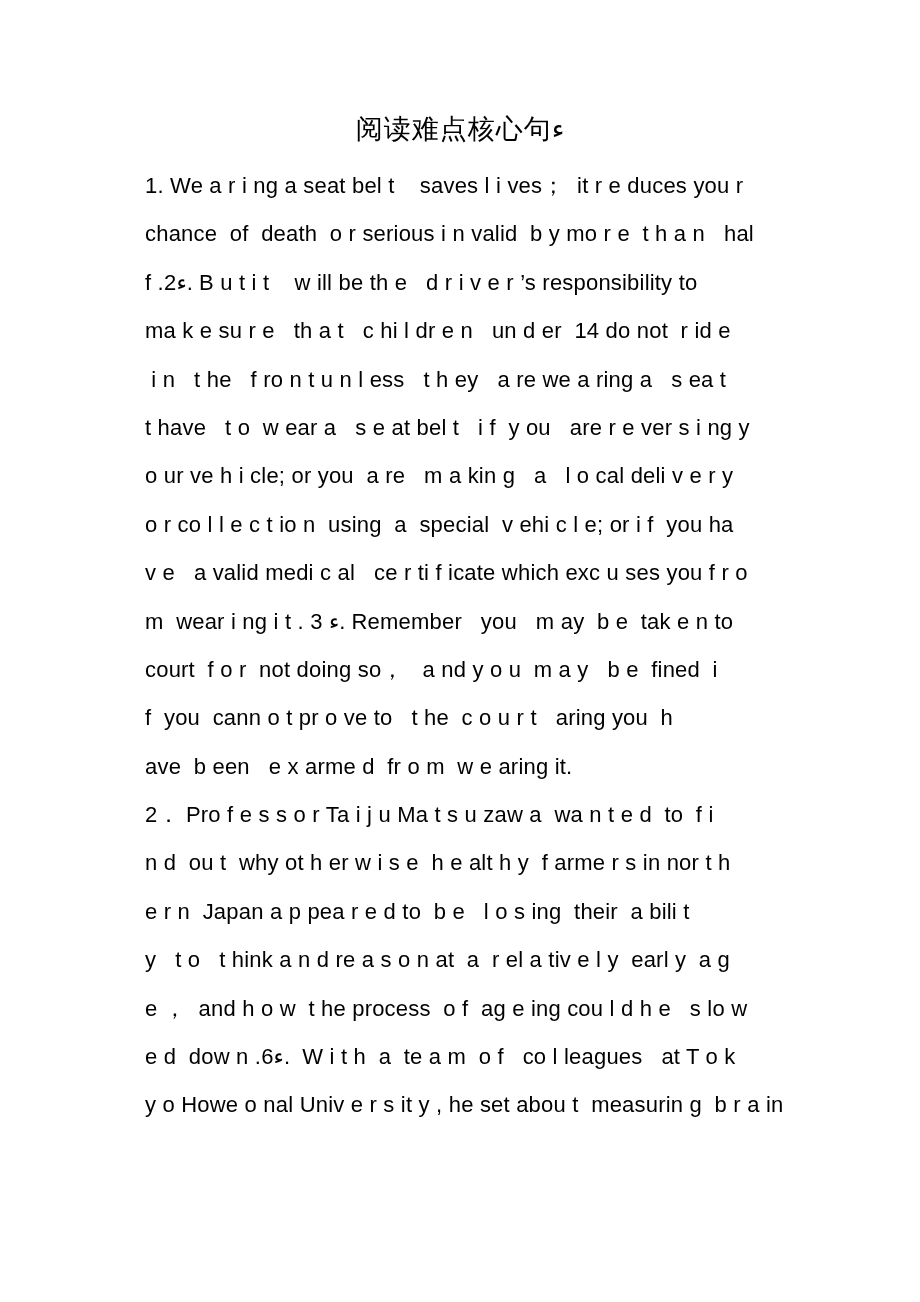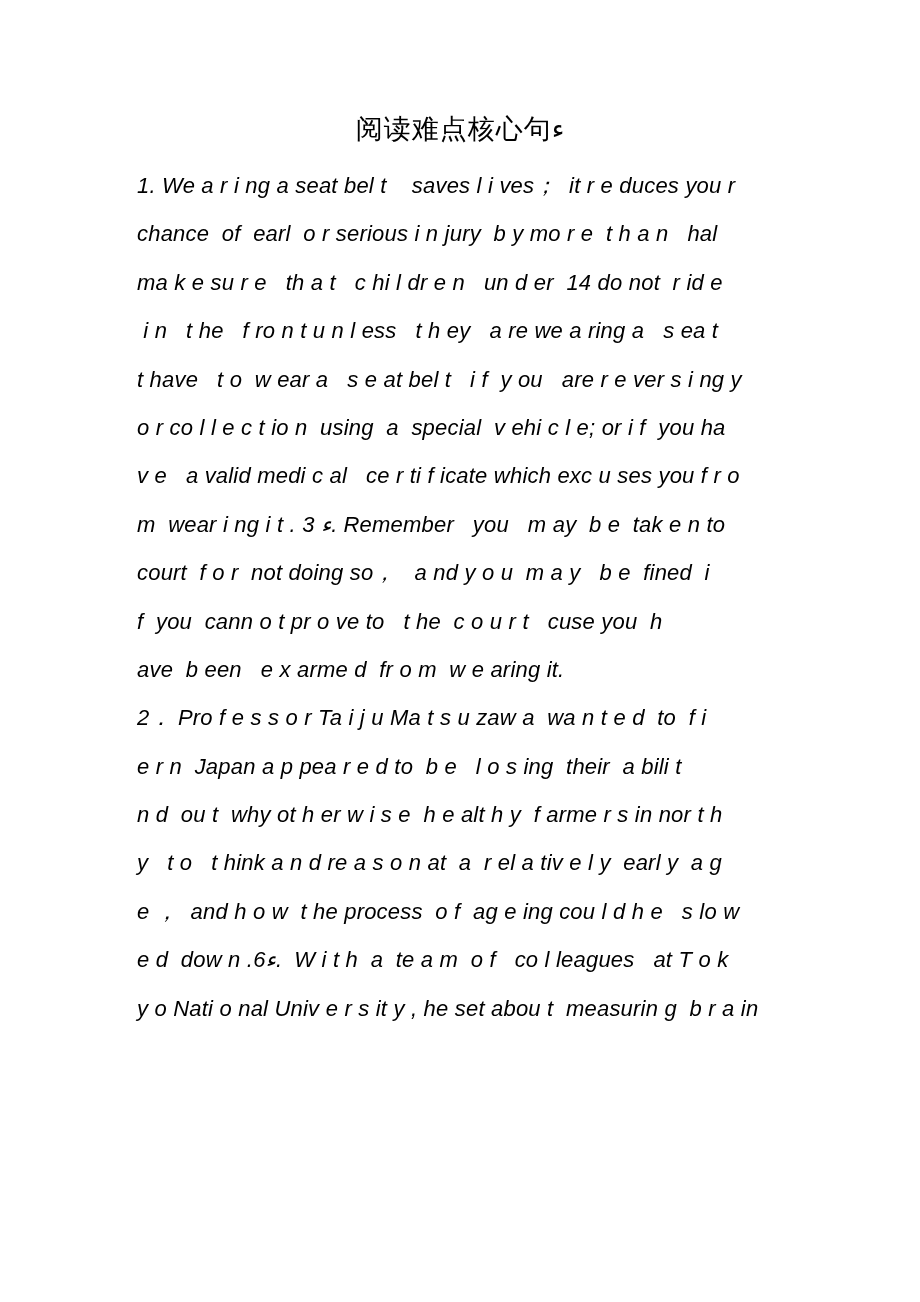--- a/index.html
+++ b/index.html
@@ -24,51 +24,52 @@
     text-align: center;
     font-family: "Liberation Serif", serif;
     font-size: 27px;
     line-height: 34px;
     letter-spacing: 1px;
     color: #000000;
   }
   .doc-body {
     position: absolute;
     top: 162px;
-    left: 137px;
+    left: 145px;
     width: 670px;
-    font-style: italic;
   }
   .text-line {
     white-space: pre;
     font-size: 22px;
     line-height: 48.4px;
     height: 48.4px;
     letter-spacing: 0.2px;
     color: #000000;
   }
 </style>
 </head>
 <body>
 
 <div class="page">
   <div class="doc-title">阅读难点核心句ء</div>
   <div class="doc-body">
     <div class="text-line">1. We a r i ng a seat bel t    saves l i ves；  it r e duces you r</div>
-    <div class="text-line">chance  of  earl  o r serious i n jury  b y mo r e  t h a n   hal</div>
+    <div class="text-line">chance  of  death  o r serious i n valid  b y mo r e  t h a n   hal</div>
+    <div class="text-line">f .2ء. B u t i t    w ill be th e   d r i v e r ’s responsibility to</div>
     <div class="text-line">ma k e su r e   th a t   c hi l dr e n   un d er  14 do not  r id e</div>
     <div class="text-line"> i n   t he   f ro n t u n l ess   t h ey   a re we a ring a   s ea t</div>
     <div class="text-line">t have   t o  w ear a   s e at bel t   i f  y ou   are r e ver s i ng y</div>
+    <div class="text-line">o ur ve h i cle; or you  a re   m a kin g   a   l o cal deli v e r y</div>
     <div class="text-line">o r co l l e c t io n  using  a  special  v ehi c l e; or i f  you ha</div>
     <div class="text-line">v e   a valid medi c al   ce r ti f icate which exc u ses you f r o</div>
     <div class="text-line">m  wear i ng i t . 3 ء. Remember   you   m ay  b e  tak e n to</div>
     <div class="text-line">court  f o r  not doing so，   a nd y o u  m a y   b e  fined  i</div>
-    <div class="text-line">f  you  cann o t pr o ve to   t he  c o u r t   cuse you  h</div>
+    <div class="text-line">f  you  cann o t pr o ve to   t he  c o u r t   aring you  h</div>
     <div class="text-line">ave  b een   e x arme d  fr o m  w e aring it.</div>
     <div class="text-line">2． Pro f e s s o r Ta i j u Ma t s u zaw a  wa n t e d  to  f i</div>
+    <div class="text-line">n d  ou t  why ot h er w i s e  h e alt h y  f arme r s in nor t h</div>
     <div class="text-line">e r n  Japan a p pea r e d to  b e   l o s ing  their  a bili t</div>
-    <div class="text-line">n d  ou t  why ot h er w i s e  h e alt h y  f arme r s in nor t h</div>
     <div class="text-line">y   t o   t hink a n d re a s o n at  a  r el a tiv e l y  earl y  a g</div>
     <div class="text-line">e ，  and h o w  t he process  o f  ag e ing cou l d h e   s lo w</div>
     <div class="text-line">e d  dow n .6ء.  W i t h  a  te a m  o f   co l leagues   at T o k</div>
-    <div class="text-line">y o Nati o nal Univ e r s it y , he set abou t  measurin g  b r a in</div>
+    <div class="text-line">y o Howe o nal Univ e r s it y , he set abou t  measurin g  b r a in</div>
   </div>
 </div>
 
 </body></html>

